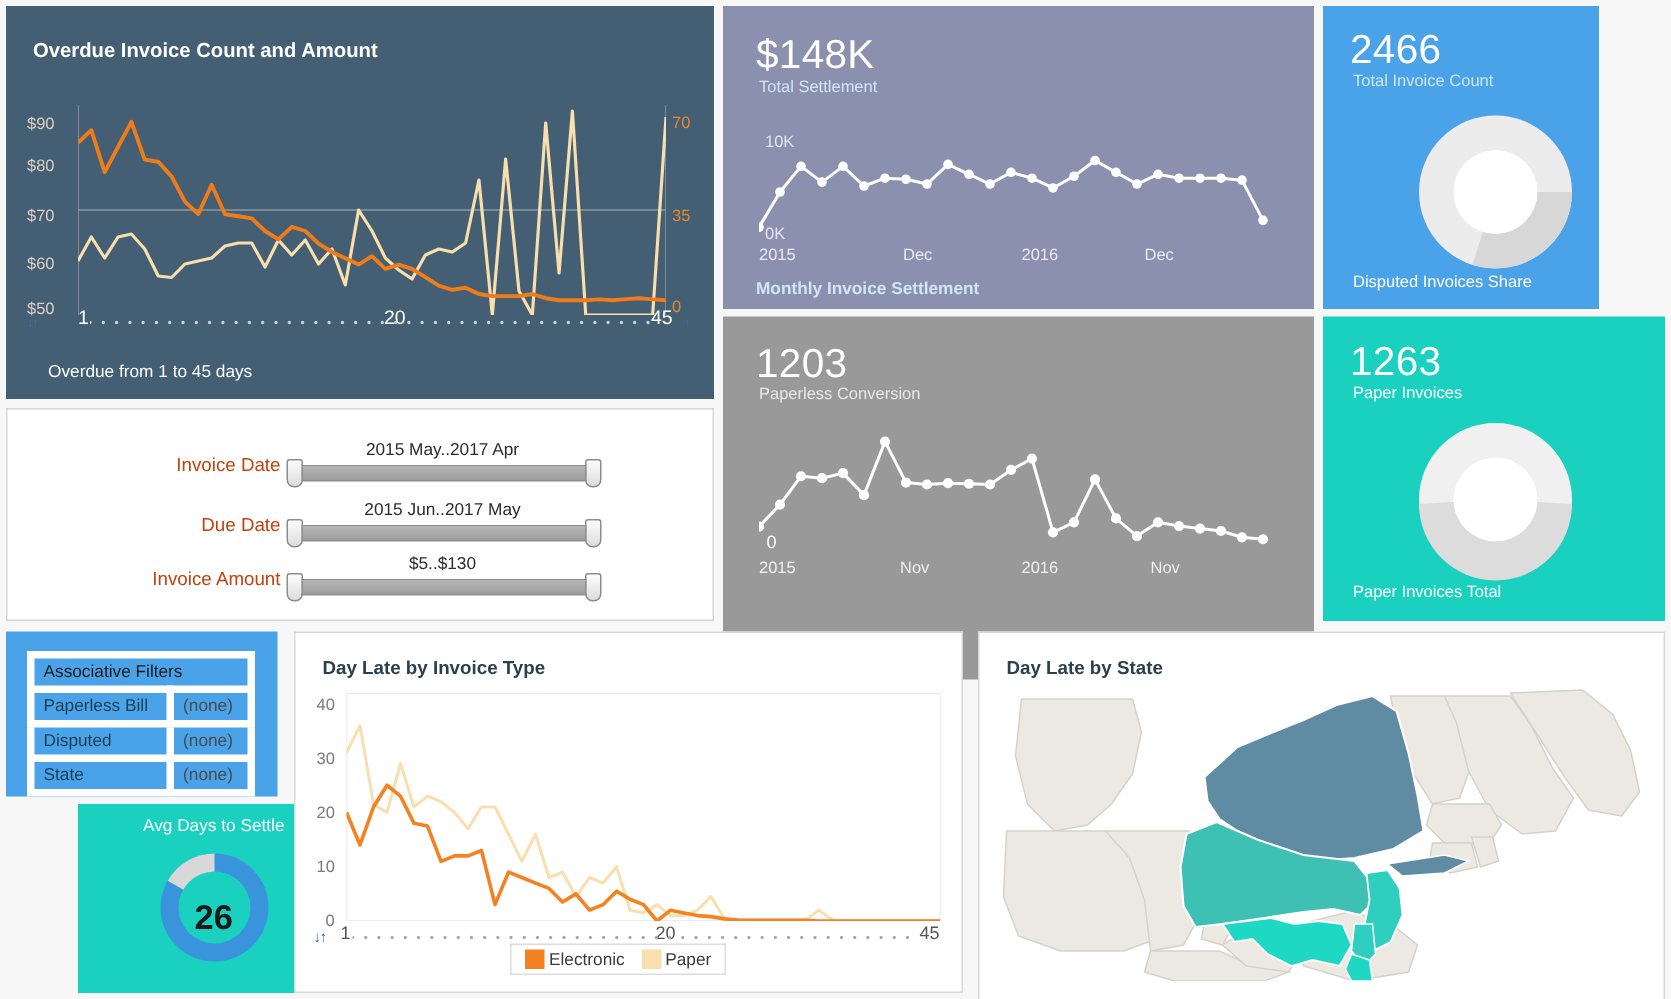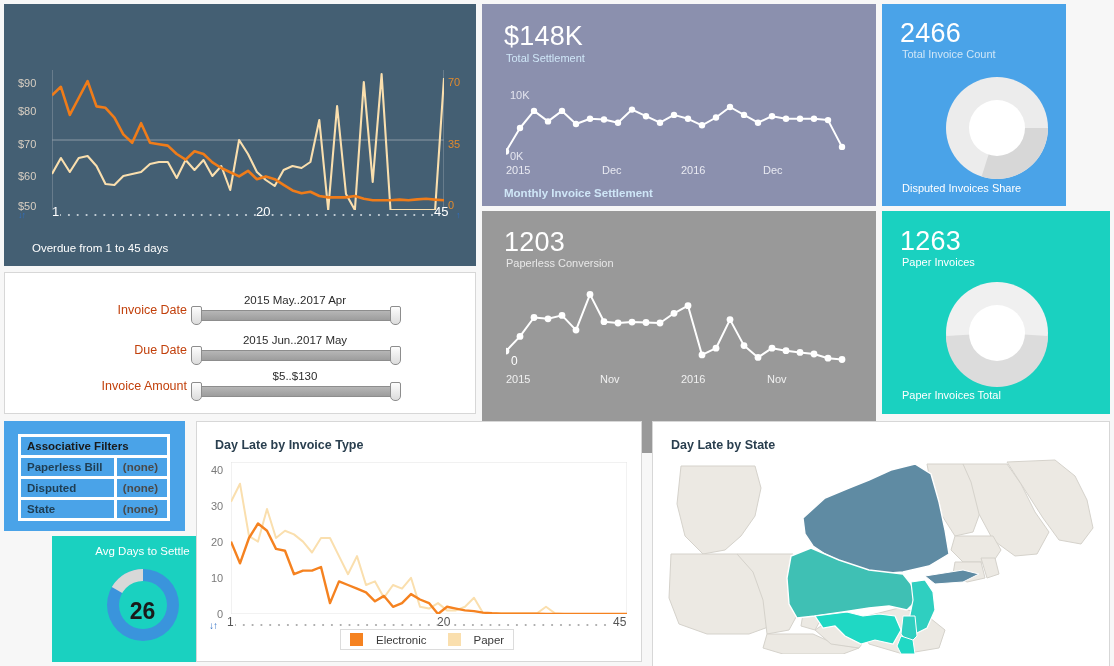--- a/index.html
+++ b/index.html
@@ -91,22 +91,22 @@
   
   #p-assoc {
     left: 4px; top: 421px; width: 181px; height: 110px;
     background: #4aa3e8;
   }
   .assoc-table {
     position: absolute; left: 14px; top: 13px; width: 152px;
     border-collapse: collapse; font-size: 11.5px;
   }
   .assoc-table th, .assoc-table td {
-    border: 3px solid #ffffff; padding: 3px 6px; text-align: left;
-    font-weight: bold;
+    border: 5px solid #ffffff; padding: 3px 6px; text-align: left;
+    font-weight: normal;
   }
   .assoc-table th { color: #1a1a1a; font-size: 11.5px; }
   .assoc-table td.k { color: #1f3d52; }
   .assoc-table td.v { color: #4a4a4a; }
 
   
   #p-gauge {
     left: 4px; top: 536px; width: 181px; height: 126px;
     background: #1ad1c0;
     margin-left: 48px;
@@ -128,38 +128,39 @@
   .card-title {
     position: absolute; left: 18px; top: 16px;
     font-size: 12.5px; font-weight: bold; color: #2a3f4f;
   }
   .plot-light { position: absolute; left: 34px; top: 40px; width: 396px; height: 152px; }
   .axl-gray { position: absolute; font-size: 11px; color: #7a7a7a; }
   .xlab-gray { position: absolute; font-size: 12px; color: #555; }
   .legend {
     position: absolute; left: 143px; top: 207px;
     background: #ffffff; border: 1px solid #dcdcdc;
-    padding: 3px 9px; display: flex; align-items: center; gap: 13px;
+    padding: 3px 9px; display: flex; align-items: center; gap: 3px;
     font-size: 11.5px; color: #3a3a3a;
   }
   .sw { width: 13px; height: 13px; display: inline-block; }
 
   
   #p-map {
     left: 652px; top: 421px; width: 458px; height: 251px;
     background: #ffffff; border: 1px solid #d7d7d7; padding-left: 10px;
   }
   .mapwrap { position: absolute; left: 10px; top: 36px; width: 436px; height: 196px; }
 </style>
 </head>
 <body>
 
 <div class="dash">
 
   <div class="panel" id="p-overdue">
+    <div class="ttl">Overdue Invoice Count and Amount</div>
 
     <div class="axl" style="left:14px; top:73px;">$90</div>
     <div class="axl" style="left:14px; top:101px;">$80</div>
     <div class="axl" style="left:14px; top:134px;">$70</div>
     <div class="axl" style="left:14px; top:166px;">$60</div>
     <div class="axl" style="left:14px; top:196px;">$50</div>
 
     <div class="axl axl-right" style="left:444px; top:72px;">70</div>
     <div class="axl axl-right" style="left:444px; top:134px;">35</div>
     <div class="axl axl-right" style="left:444px; top:195px;">0</div>

